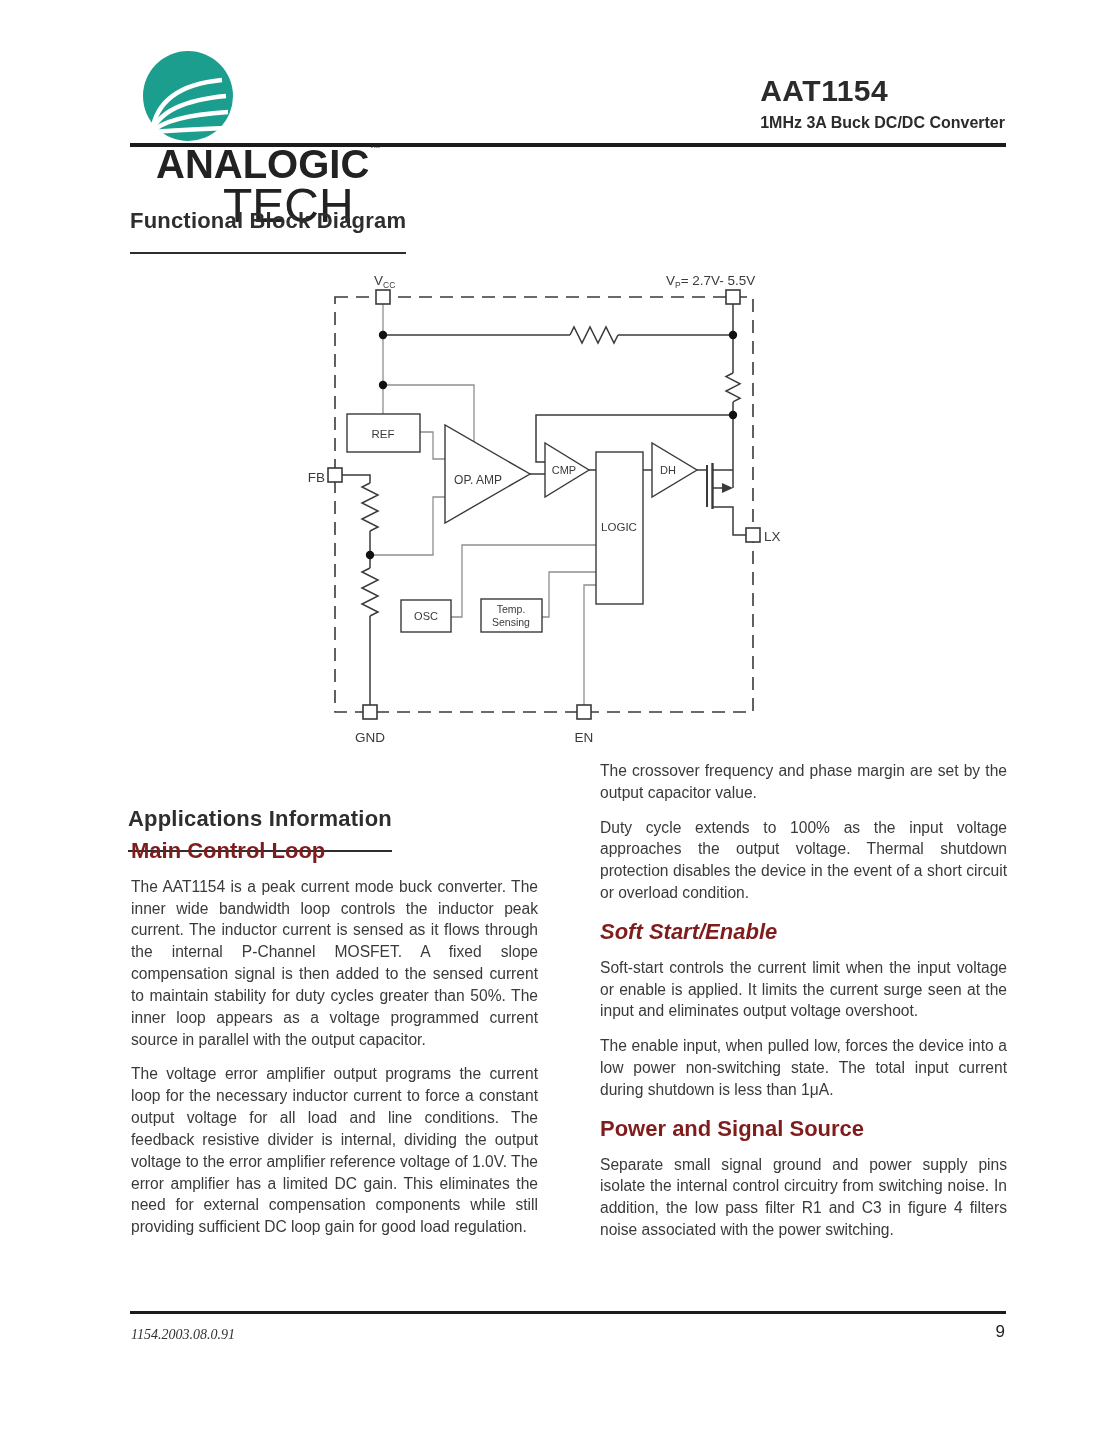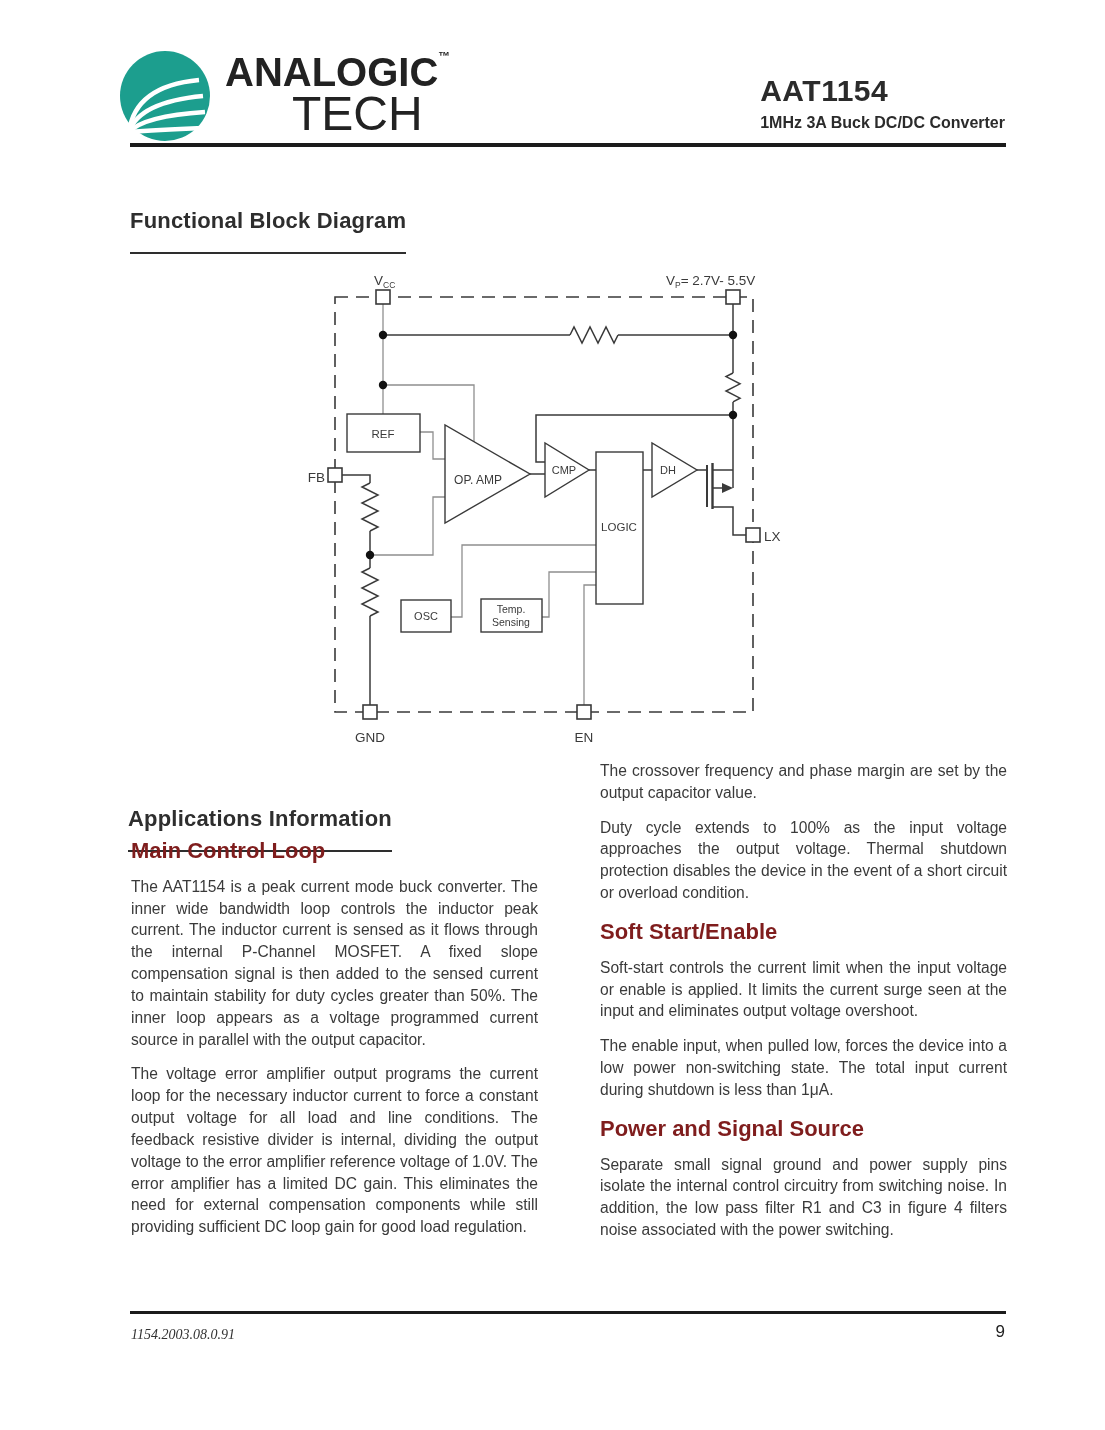--- a/index.html
+++ b/index.html
@@ -1,21 +1,21 @@
 <!DOCTYPE html>
 <html><head>
 <meta charset="utf-8">
 <style>
   html,body{margin:0;padding:0;background:#e8e8e8;}
   .page{
     position:relative;width:1105px;height:1430px;background:#ffffff;
     margin:0 auto;font-family:"Liberation Sans",sans-serif;color:#3a3a3a;overflow:hidden;
   }
   
-  .logo{position:absolute;left:119px;top:50px;display:flex;}
+  .logo{position:absolute;left:142px;top:50px;display:flex;flex-direction:column;}
   .logo-icon{width:92px;height:92px;}
   .logo-text{margin-left:14px;line-height:1;color:#222;}
   .logo-line1{font-size:40px;font-weight:700;letter-spacing:0px;}
   .logo-tm{font-size:12px;vertical-align:26px;font-weight:700;}
   .logo-line2{font-size:48px;font-weight:400;padding-left:67px;margin-top:-2px;}
   .header-right{position:absolute;right:100px;top:74px;color:#2b2b2b;}
   .part-number{font-size:30px;font-weight:700;letter-spacing:0.5px;}
   .subtitle{font-size:16px;font-weight:700;margin-top:6px;}
   .header-rule{position:absolute;left:130px;top:143px;width:876px;height:4px;background:#1b1b1b;}
   
@@ -27,21 +27,21 @@
   #apps-title{left:128px;top:788px;}
   
   .diagram{position:absolute;left:300px;top:255px;width:500px;height:500px;}
   .dlabel{font-family:"Liberation Sans",sans-serif;fill:#3a3a3a;}
   
   .col{position:absolute;width:407px;font-size:15.6px;line-height:1.4;text-align:justify;}
   #col-left{left:131px;top:836px;}
   #col-right{left:600px;top:760px;}
   .col h3{font-size:22px;font-weight:700;color:#7f1d1d;margin:0 0 9px 0;text-align:left;}
   .col p{margin:0 0 13px 0;}
-  .col .gap-heading{margin-top:8px;}
+  .col .gap-heading{margin-top:8px;font-style:italic;}
   
   .footer-rule{position:absolute;left:130px;top:1311px;width:876px;height:3px;background:#1b1b1b;}
   .doc-code{position:absolute;left:131px;top:1327px;font-family:"Liberation Serif",serif;
             font-style:italic;font-size:14px;color:#333;}
   .page-number{position:absolute;right:100px;top:1322px;font-size:17px;color:#222;}
 </style>
 </head>
 <body>
 
 <div class="page">

